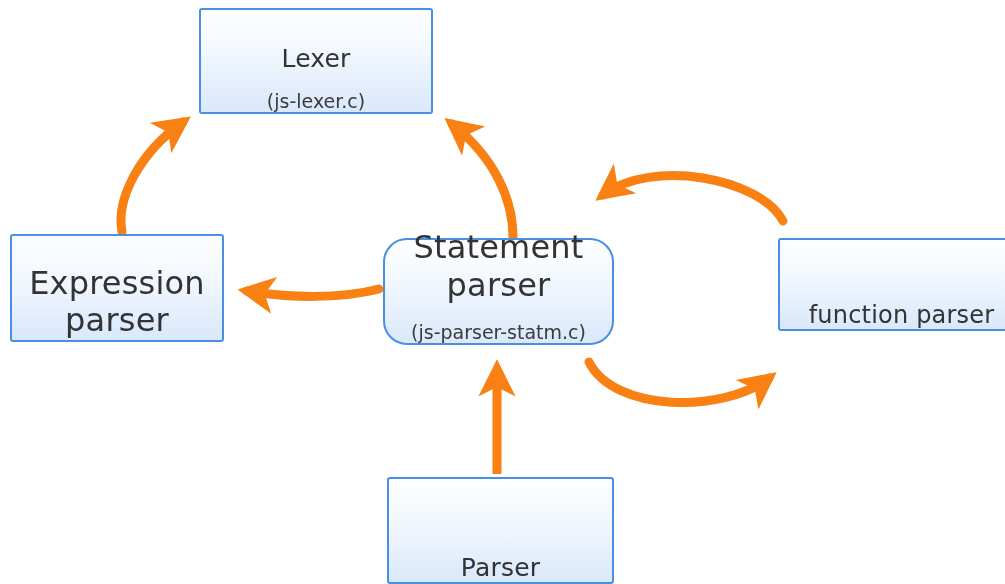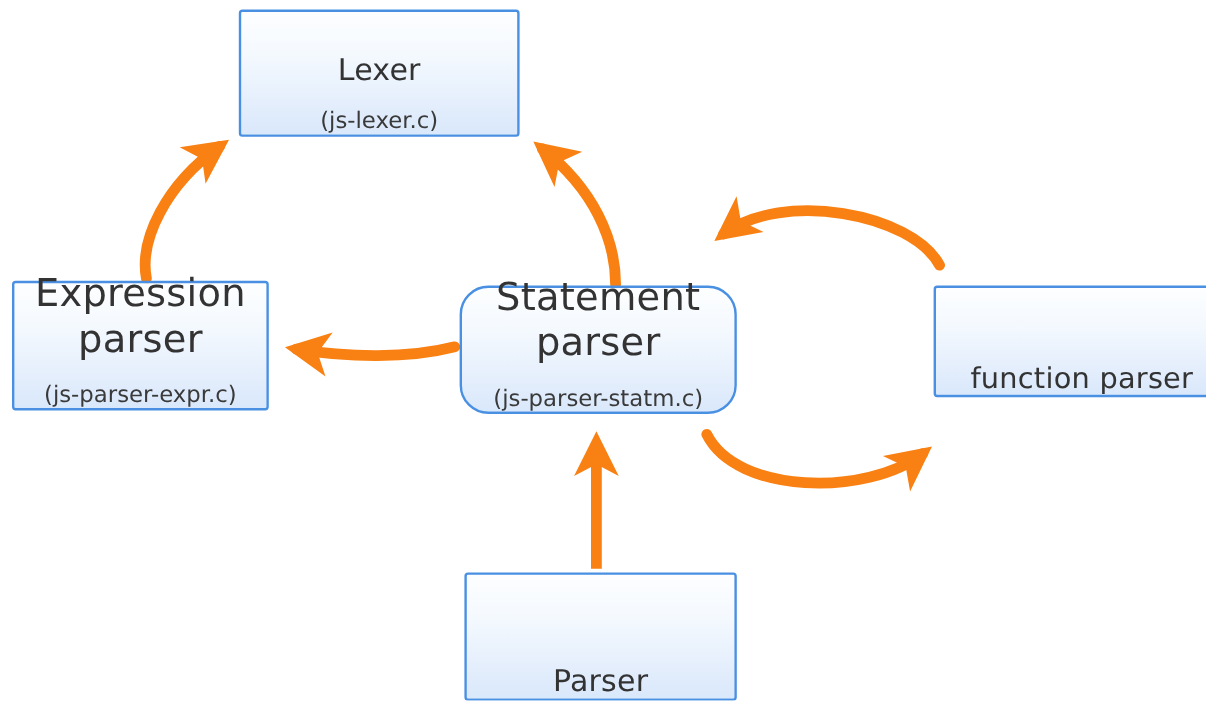--- a/index.html
+++ b/index.html
@@ -88,21 +88,20 @@
   </svg>
 
   <div class="node lexer">
     <div class="title">Lexer</div>
     <div class="sub">(js-lexer.c)</div>
   </div>
 
   <div class="node expr">
     <div class="title">Expression
 parser</div>
-    <div class="sub">(js-parser-expr.c)</div>
   </div>
 
   <div class="node statm">
     <div class="title">Statement
 parser</div>
     <div class="sub">(js-parser-statm.c)</div>
   </div>
 
   <div class="node func">
     <div class="title">function parser</div>

